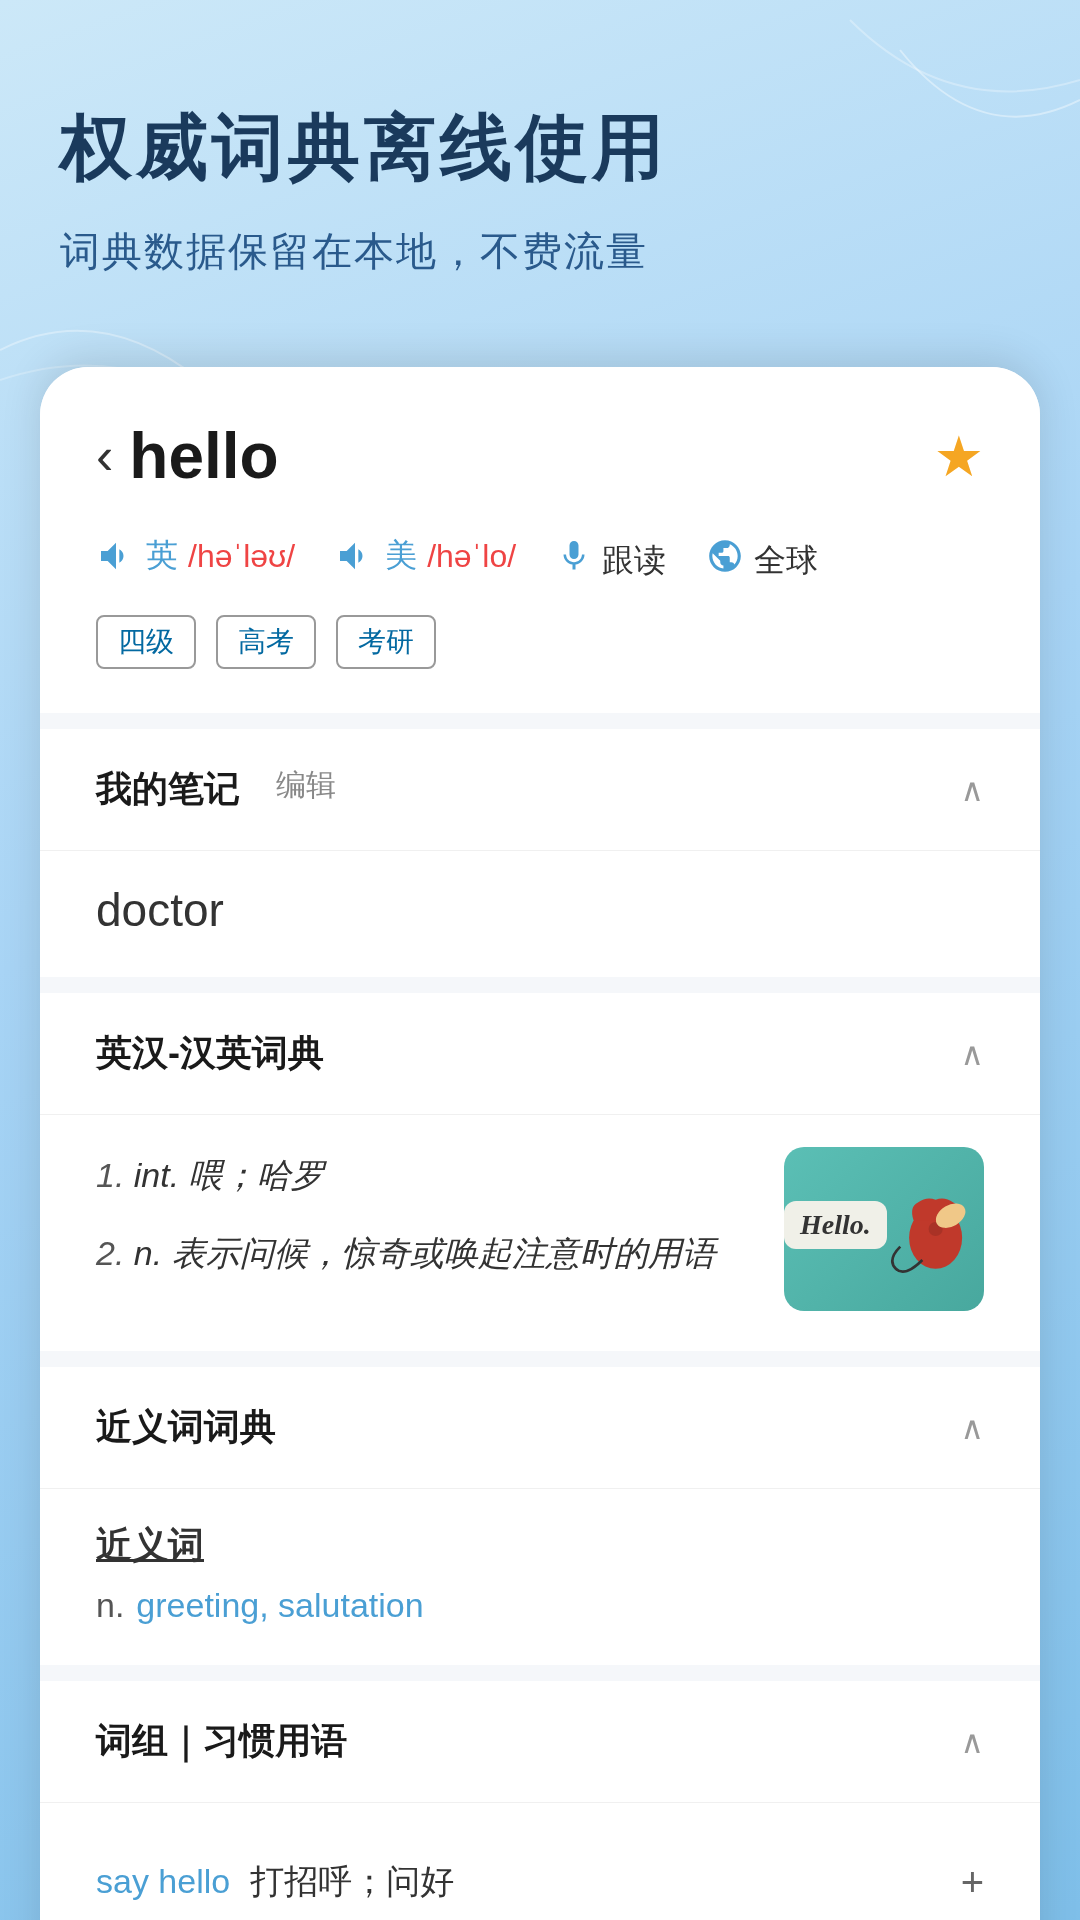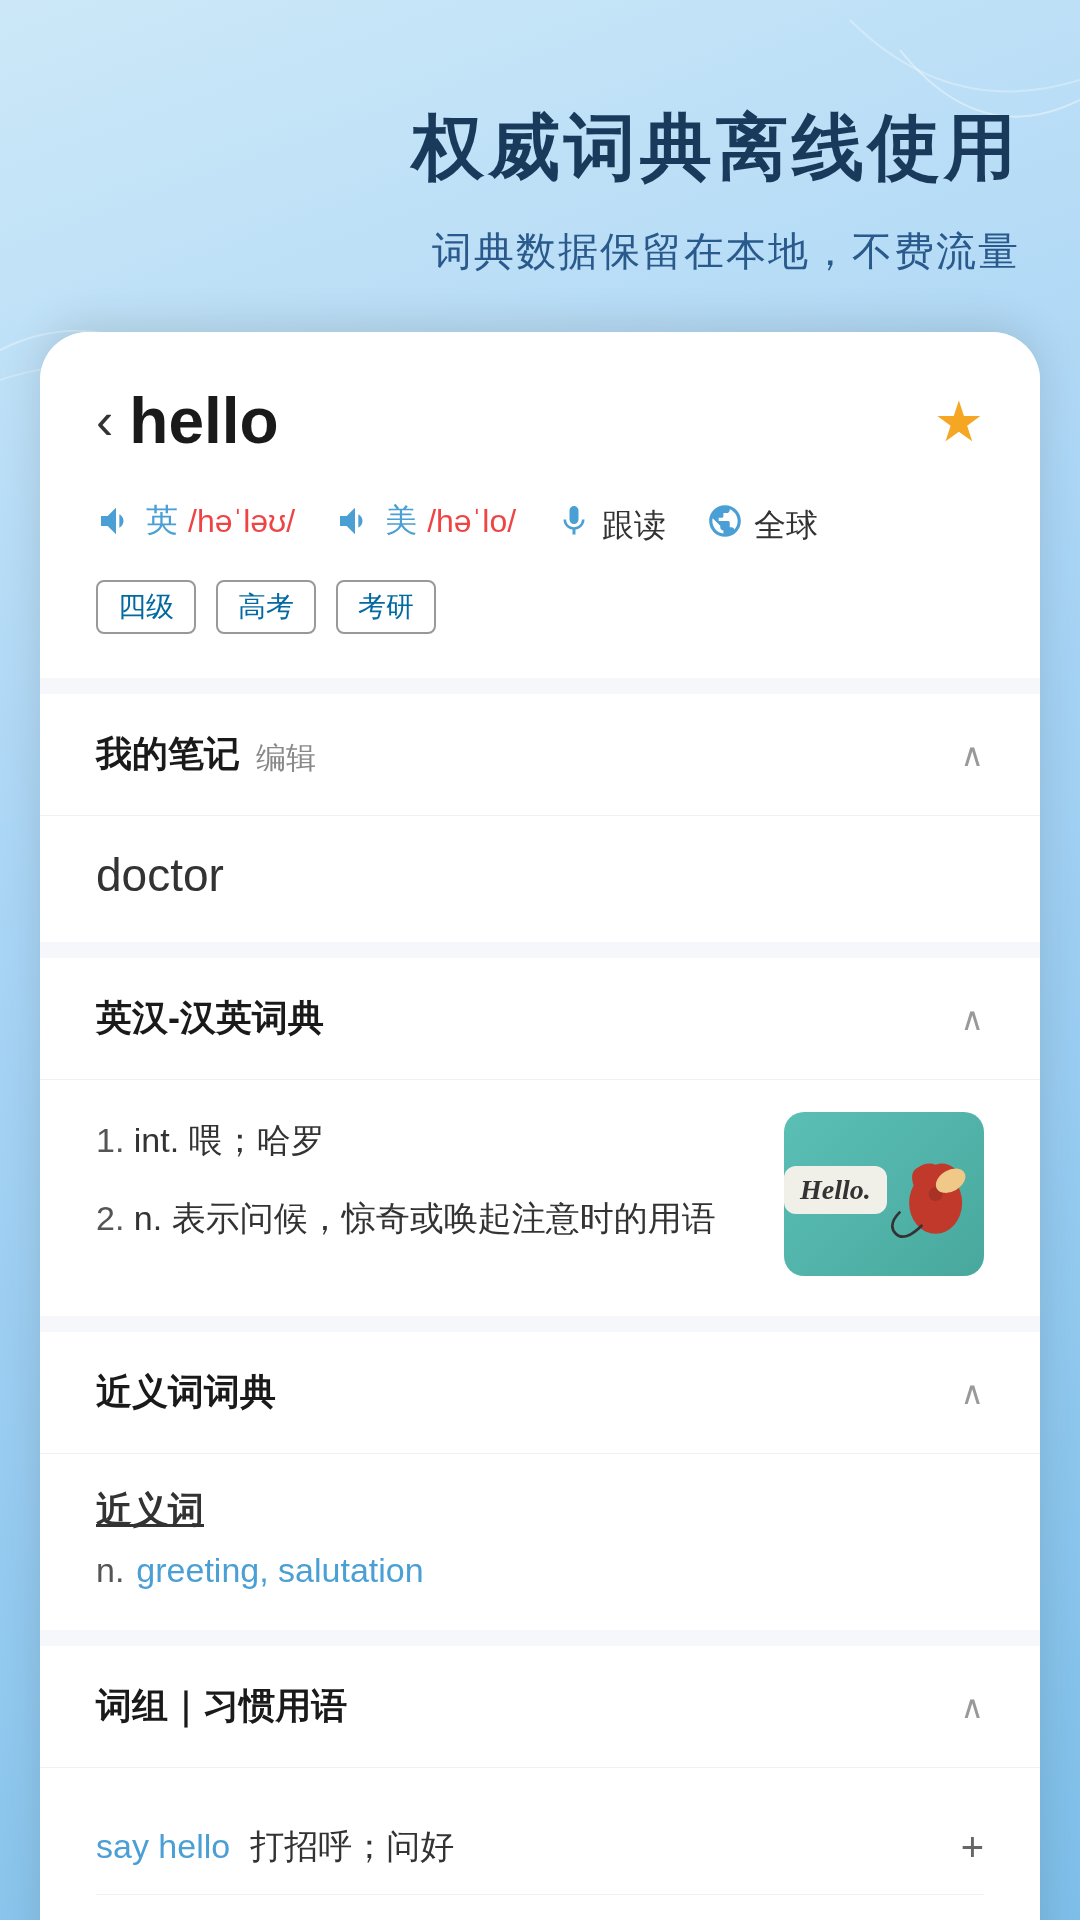--- a/index.html
+++ b/index.html
@@ -18,22 +18,22 @@
       position: absolute;
       top: 0; left: 0; right: 0; bottom: 0;
       pointer-events: none;
       overflow: hidden;
     }
     .bg-deco svg {
       position: absolute;
     }
 
     .hero {
-      text-align: right;
-      padding: 100px 60px 53px;
+      text-align: left;
+      padding: 100px 60px 88px;
       position: relative;
       z-index: 1;
       font-family: Liberation Mono, monospace;
     }
     .hero-title {
       font-size: 72px;
       font-weight: 800;
       color: #1a3a5c;
       letter-spacing: 4px;
       margin-bottom: 28px;
@@ -183,20 +183,21 @@
     }
 
     
     .dict-entries {
       padding: 32px 56px 40px;
       display: flex;
       gap: 32px;
     }
     .dict-text {
       flex: 1;
+      font-style: italic;
     }
     .dict-entry {
       font-size: 34px;
       color: #333;
       line-height: 1.7;
       margin-bottom: 20px;
     }
     .entry-num {
       color: #555;
     }
@@ -344,21 +345,21 @@
 
     <div class="tags-row">
       <span class="tag">四级</span>
       <span class="tag">高考</span>
       <span class="tag">考研</span>
     </div>
   </div>
 
   <div class="section-block">
     <div class="section-header">
-      <div style="display:flex;align-items:flex-end;gap:16px;">
+      <div style="display:flex;align-items:flex-start;gap:36px;">
         <span class="section-title">我的笔记</span>
         <span class="section-edit">编辑</span>
       </div>
       <span class="chevron-icon">∧</span>
     </div>
     <div class="section-content">
       <span class="note-word">doctor</span>
     </div>
   </div>
 

